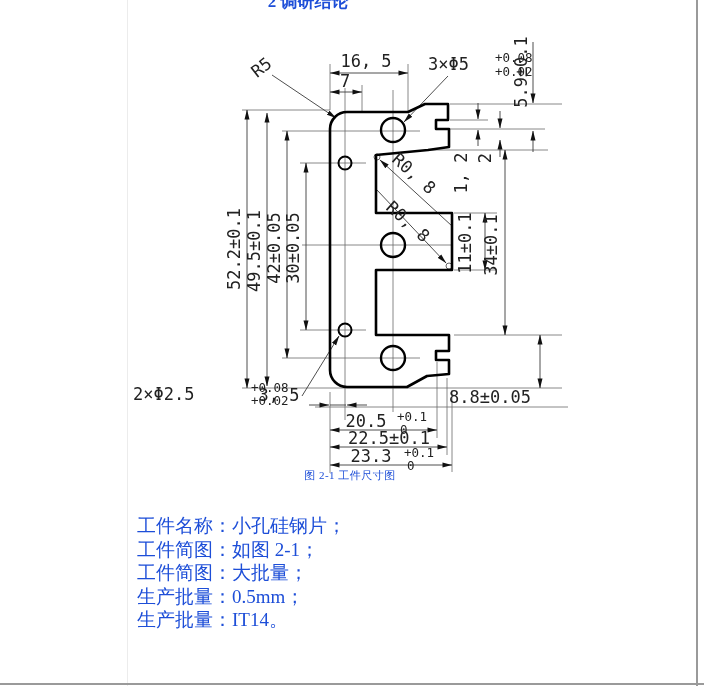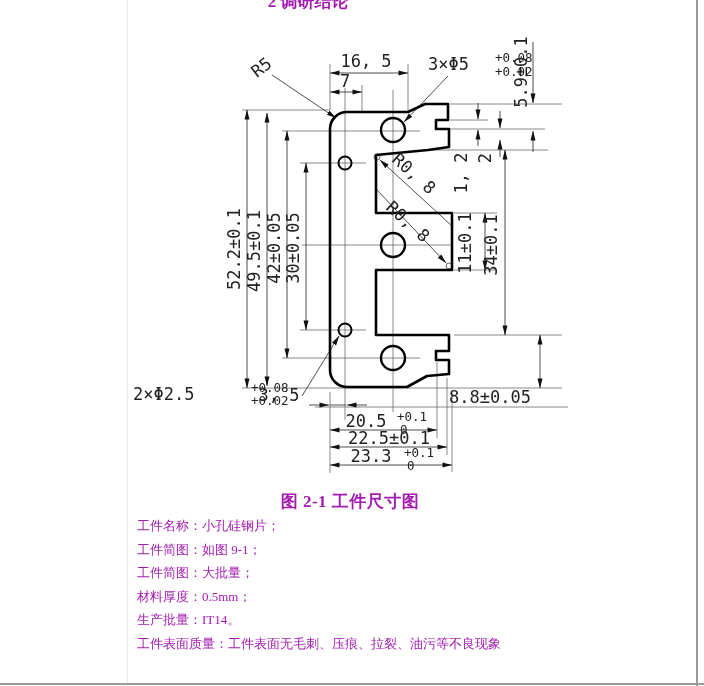--- a/index.html
+++ b/index.html
@@ -1,24 +1,24 @@
 <!DOCTYPE html>
 <html><head>
 <meta charset="utf-8">
 <style>
   html,body{margin:0;padding:0;background:#fff;}
   #page{position:relative;width:704px;height:686px;background:#ffffff;overflow:hidden;
-        font-family:"Liberation Serif","DejaVu Serif",serif;color:#a21caf;}
+        font-family:"Liberation Serif","DejaVu Serif",serif;color:#1d4ed8;}
   .edge{position:absolute;background:#9a9a9a;}
   .edge-left{position:absolute;background:#ececec;}
   #heading{position:absolute;top:-10px;left:238px;width:140px;text-align:center;
            font-weight:bold;font-size:17px;white-space:nowrap;}
-  #caption{position:absolute;top:490px;left:130px;width:440px;text-align:center;
-           font-weight:bold;font-size:17px;letter-spacing:0.5px;}
-  #bodytext{position:absolute;top:514px;left:137px;width:540px;font-size:13px;line-height:23.6px;}
+  #caption{position:absolute;top:468px;left:130px;width:440px;text-align:center;
+           font-weight:normal;font-size:11px;letter-spacing:0.5px;}
+  #bodytext{position:absolute;top:514px;left:137px;width:540px;font-size:19px;line-height:23.6px;}
   #bodytext div{white-space:nowrap;}
   svg{position:absolute;left:0;top:0;}
   .cad{font-family:"DejaVu Sans Mono","Liberation Mono",monospace;fill:#222;}
   .t17{font-size:17px;}
   .t12{font-size:12.5px;}
   .outline{fill:none;stroke:#000;stroke-width:2.6;stroke-linejoin:round;}
   .hole{fill:none;stroke:#000;}
   .ext{stroke:#6a6a6a;stroke-width:0.8;fill:none;}
   .dim{stroke:#3a3a3a;stroke-width:0.9;fill:none;}
   .mark{stroke:#555;stroke-width:0.9;fill:none;}
@@ -144,23 +144,22 @@
       <text class="cad t17" x="371" y="462" text-anchor="middle">23.3</text>
       <text class="cad t12" x="404" y="457">+0.1</text>
       <text class="cad t12" x="407" y="470">0</text>
     </g>
   </svg>
 
   <div id="caption">图 2-1  工件尺寸图</div>
 
   <div id="bodytext">
     <div>工件名称：小孔硅钢片；</div>
-    <div>工件简图：如图 9-1；</div>
+    <div>工件简图：如图 2-1；</div>
     <div>工件简图：大批量；</div>
-    <div>材料厚度：0.5mm；</div>
+    <div>生产批量：0.5mm；</div>
     <div>生产批量：IT14。</div>
-    <div>工件表面质量：工件表面无毛刺、压痕、拉裂、油污等不良现象</div>
   </div>
 
   <div class="edge-left" style="left:127px;top:0;width:1px;height:686px;"></div>
   <div class="edge" style="left:696px;top:0;width:2px;height:686px;"></div>
   <div class="edge" style="left:0;top:683px;width:704px;height:2px;"></div>
 </div>
 
 </body></html>

